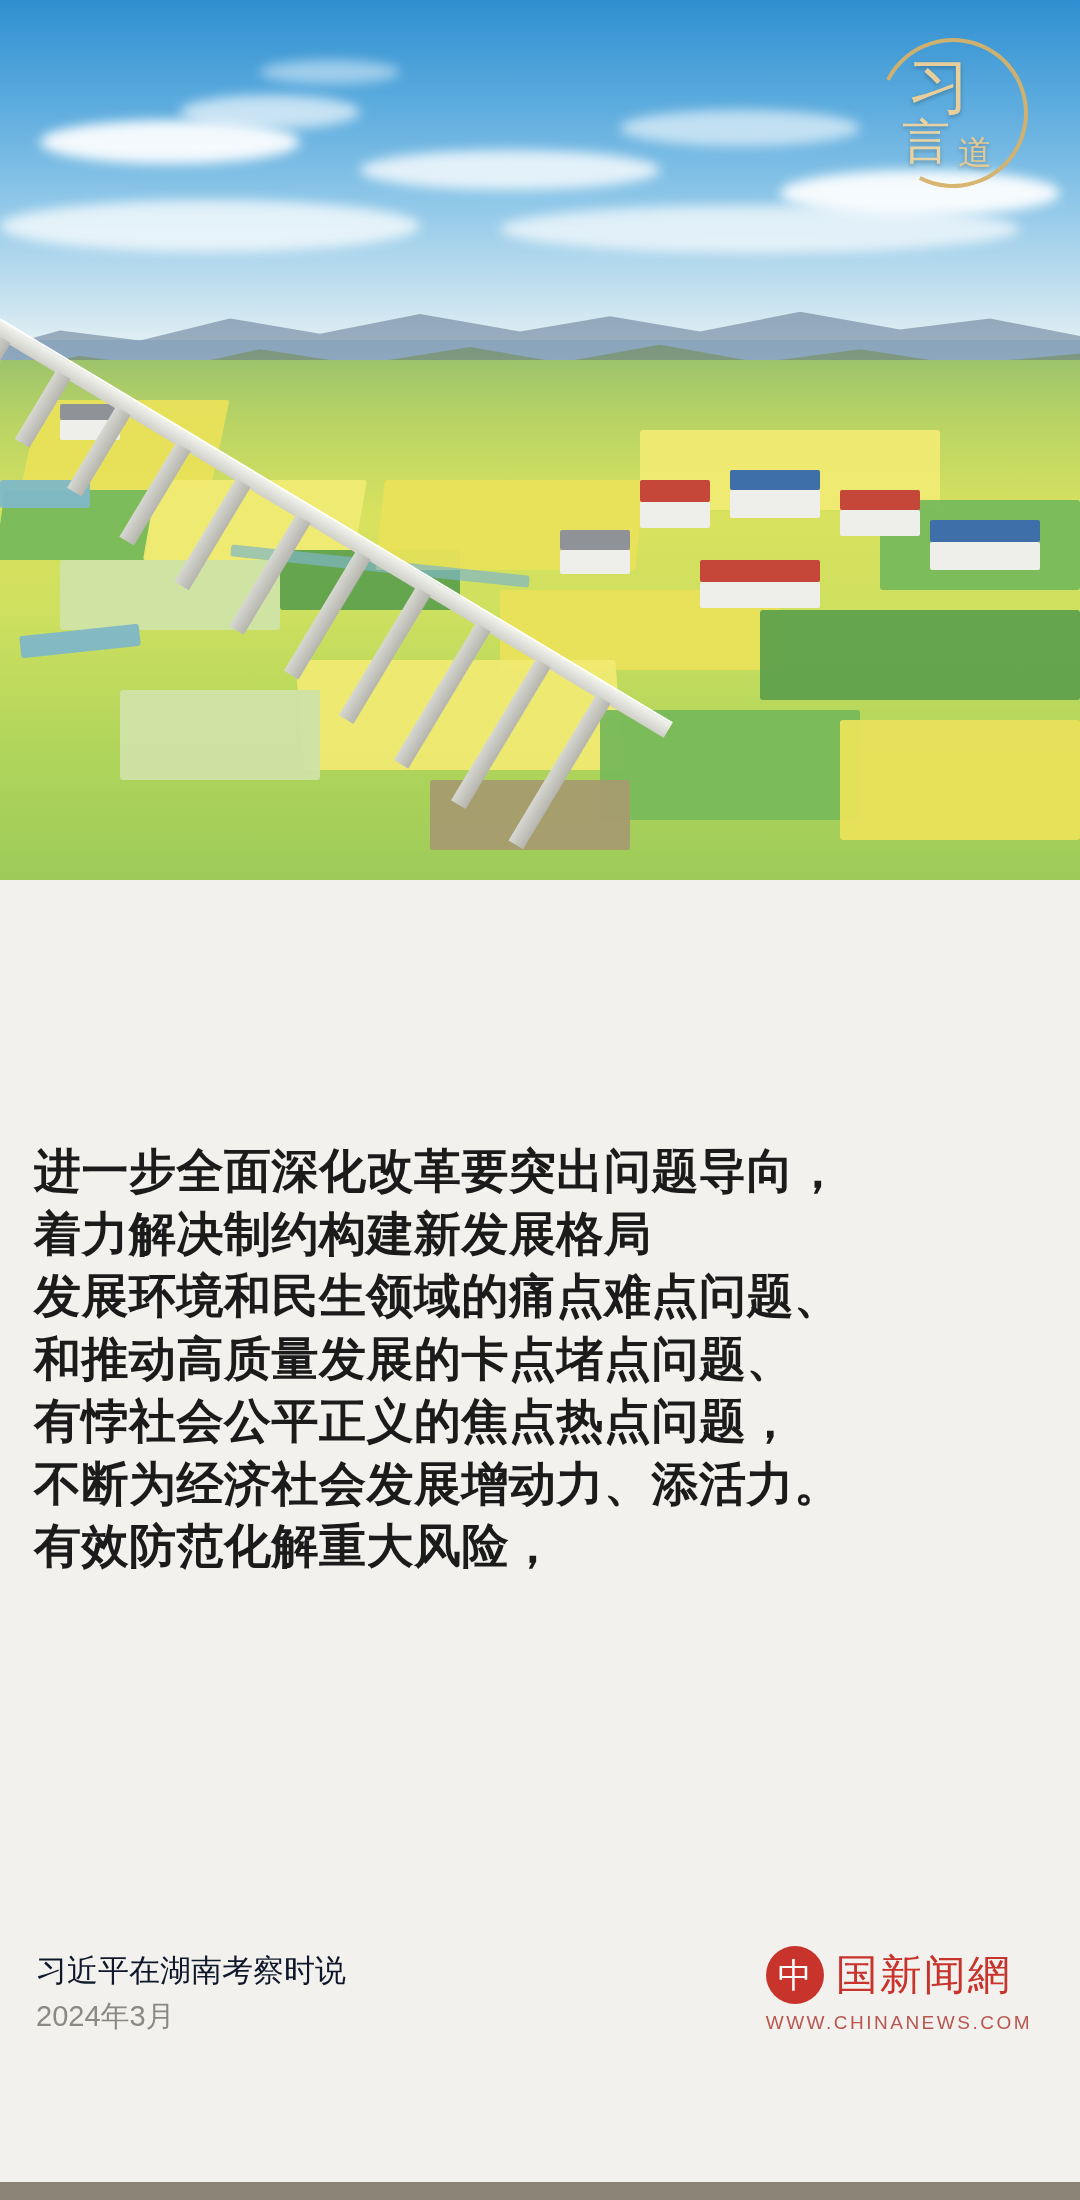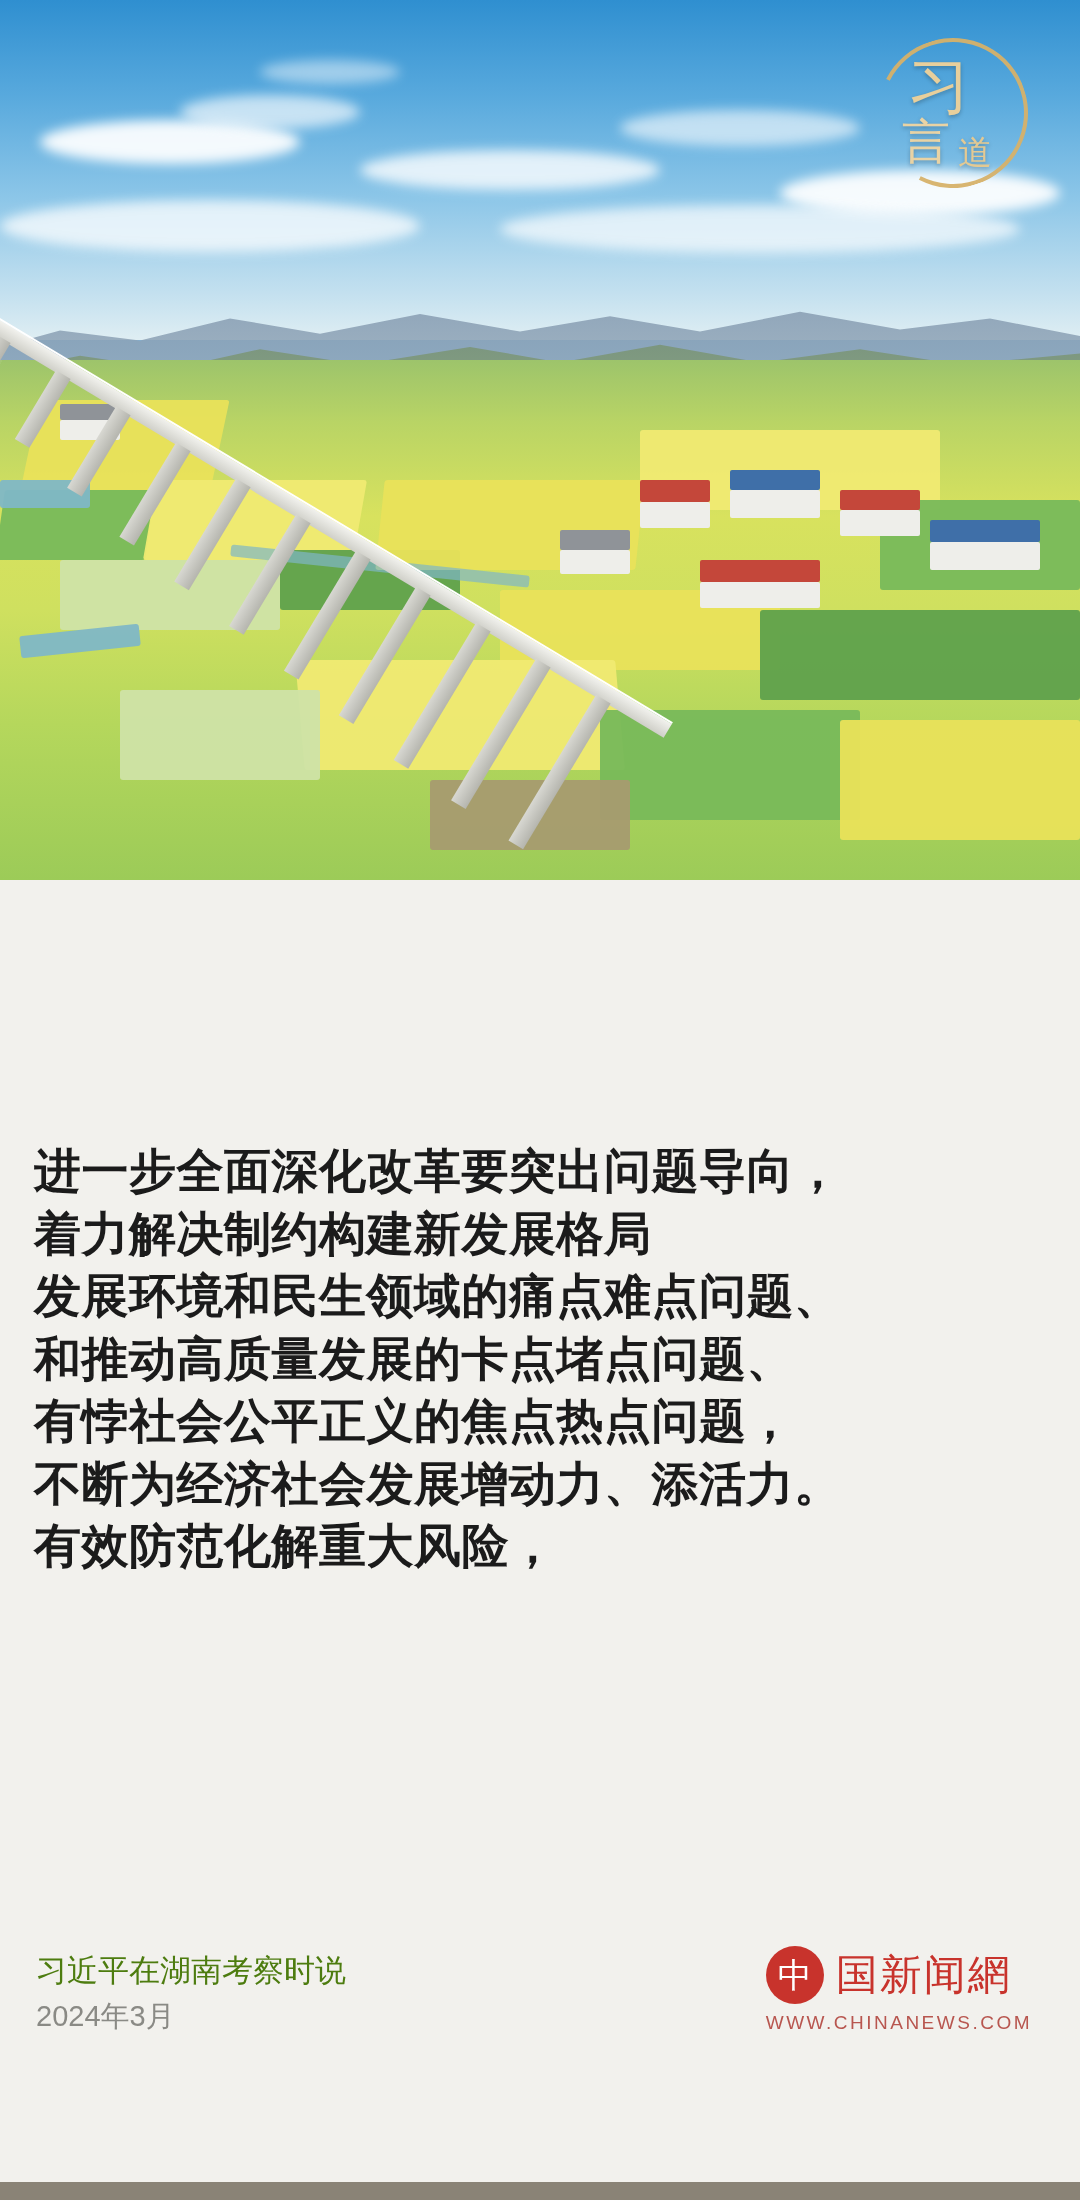--- a/index.html
+++ b/index.html
@@ -191,21 +191,21 @@
 
   .attrib {
     position: absolute;
     left: 36px;
     bottom: 92px;
     color: #8d8d88;
   }
   .attrib .who {
     font-size: 31px;
     line-height: 1.5;
-    color: #4d7c0f;
+    color: #0f172a;
     font-weight: 400;
   }
   .attrib .when {
     font-size: 29px;
     line-height: 1.5;
     color: #8a8a85;
   }
 
   .chinanews {
     position: absolute;

